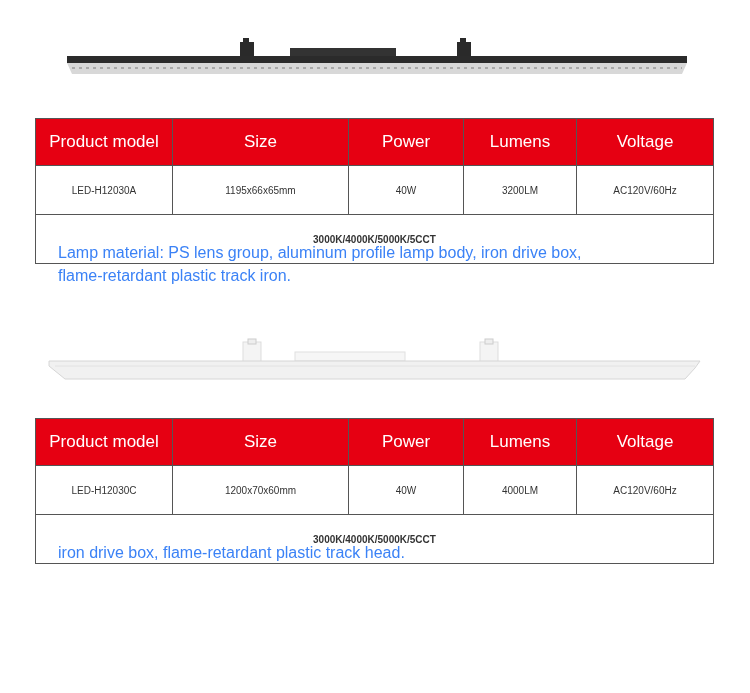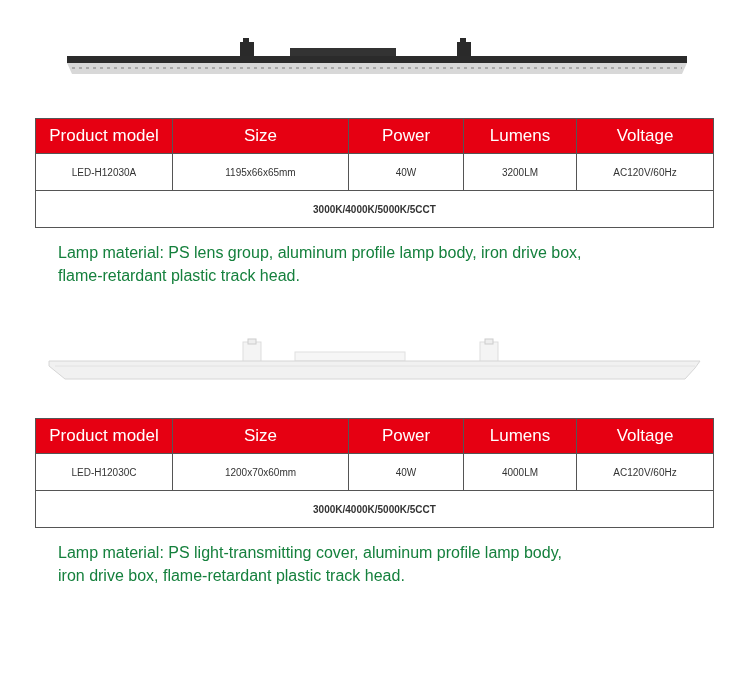--- a/index.html
+++ b/index.html
@@ -1,23 +1,23 @@
 <!DOCTYPE html>
 <html><head>
 <meta charset="utf-8">
 <style>
   html, body { margin:0; padding:0; background:#ffffff; }
   body { width:750px; height:693px; position:relative; overflow:hidden; font-family:"Liberation Sans", sans-serif; color:#333; }
   .lamp { position:absolute; }
   .spec-table { position:absolute; left:35px; width:678px; border-collapse:collapse; table-layout:fixed; }
-  .spec-table td, .spec-table th { border:1px solid #555; text-align:center; font-weight:normal; padding:0; }
+  .spec-table td, .spec-table th { border:1px solid #555; text-align:center; font-weight:normal; padding:6px; }
   .spec-table th { background:#e60012; color:#fff; font-size:17px; height:34px; }
   .spec-table td { font-size:10px; color:#333; height:36px; }
   .spec-table tr.cct td { height:36px;font-weight:bold; }
-  .material { position:absolute; left:58px; width:640px; font-size:16px; line-height:23px; color:#15803d; }
+  .material { position:absolute; left:58px; width:640px; font-size:16px; line-height:23px; color:#3b82f6; }
 </style>
 </head>
 <body>
 
 <svg class="lamp" style="left:60px;top:36px" width="630" height="40" viewBox="0 0 630 40">
   <rect x="180" y="6" width="14" height="16" fill="#2a2a2a"></rect>
   <rect x="183" y="2" width="6" height="5" fill="#2a2a2a"></rect>
   <rect x="397" y="6" width="14" height="16" fill="#2a2a2a"></rect>
   <rect x="400" y="2" width="6" height="5" fill="#2a2a2a"></rect>
   <rect x="230" y="12" width="106" height="8" fill="#333"></rect>
@@ -50,21 +50,21 @@
     <td>AC120V/60Hz</td>
   </tr>
   <tr class="cct">
     <td colspan="5">3000K/4000K/5000K/5CCT</td>
   </tr>
 </tbody>
   </table>
 
 <div class="material" style="top:241px">
   <div>Lamp material: PS lens group, aluminum profile lamp body, iron drive box,</div>
-  <div>flame-retardant plastic track head.</div>
+  <div>flame-retardant plastic track iron.</div>
 </div>
 
 <svg class="lamp" style="left:45px;top:338px" width="660" height="45" viewBox="0 0 660 45">
   <rect x="198" y="4" width="18" height="20" fill="#f4f4f4" stroke="#ddd"></rect>
   <rect x="203" y="1" width="8" height="5" fill="#eee" stroke="#ccc"></rect>
   <rect x="435" y="4" width="18" height="20" fill="#f4f4f4" stroke="#ddd"></rect>
   <rect x="440" y="1" width="8" height="5" fill="#eee" stroke="#ccc"></rect>
   <rect x="250" y="14" width="110" height="9" fill="#f6f6f6" stroke="#e0e0e0"></rect>
   <polygon points="4,23 655,23 650,30 650,30 640,41 20,41 4,28" fill="#f1f1f1" stroke="#d6d6d6"></polygon>
   <line x1="10" y1="28" x2="650" y2="28" stroke="#e2e2e2"></line>
@@ -93,15 +93,14 @@
     <td>4000LM</td>
     <td>AC120V/60Hz</td>
   </tr>
   <tr class="cct">
     <td colspan="5">3000K/4000K/5000K/5CCT</td>
   </tr>
 </tbody>
   </table>
 
 <div class="material" style="top:541px">
-  <div>Lamp material: PS light-transmitting cover, aluminum profile lamp body,</div>
   <div>iron drive box, flame-retardant plastic track head.</div>
 </div>
 
 </body></html>

